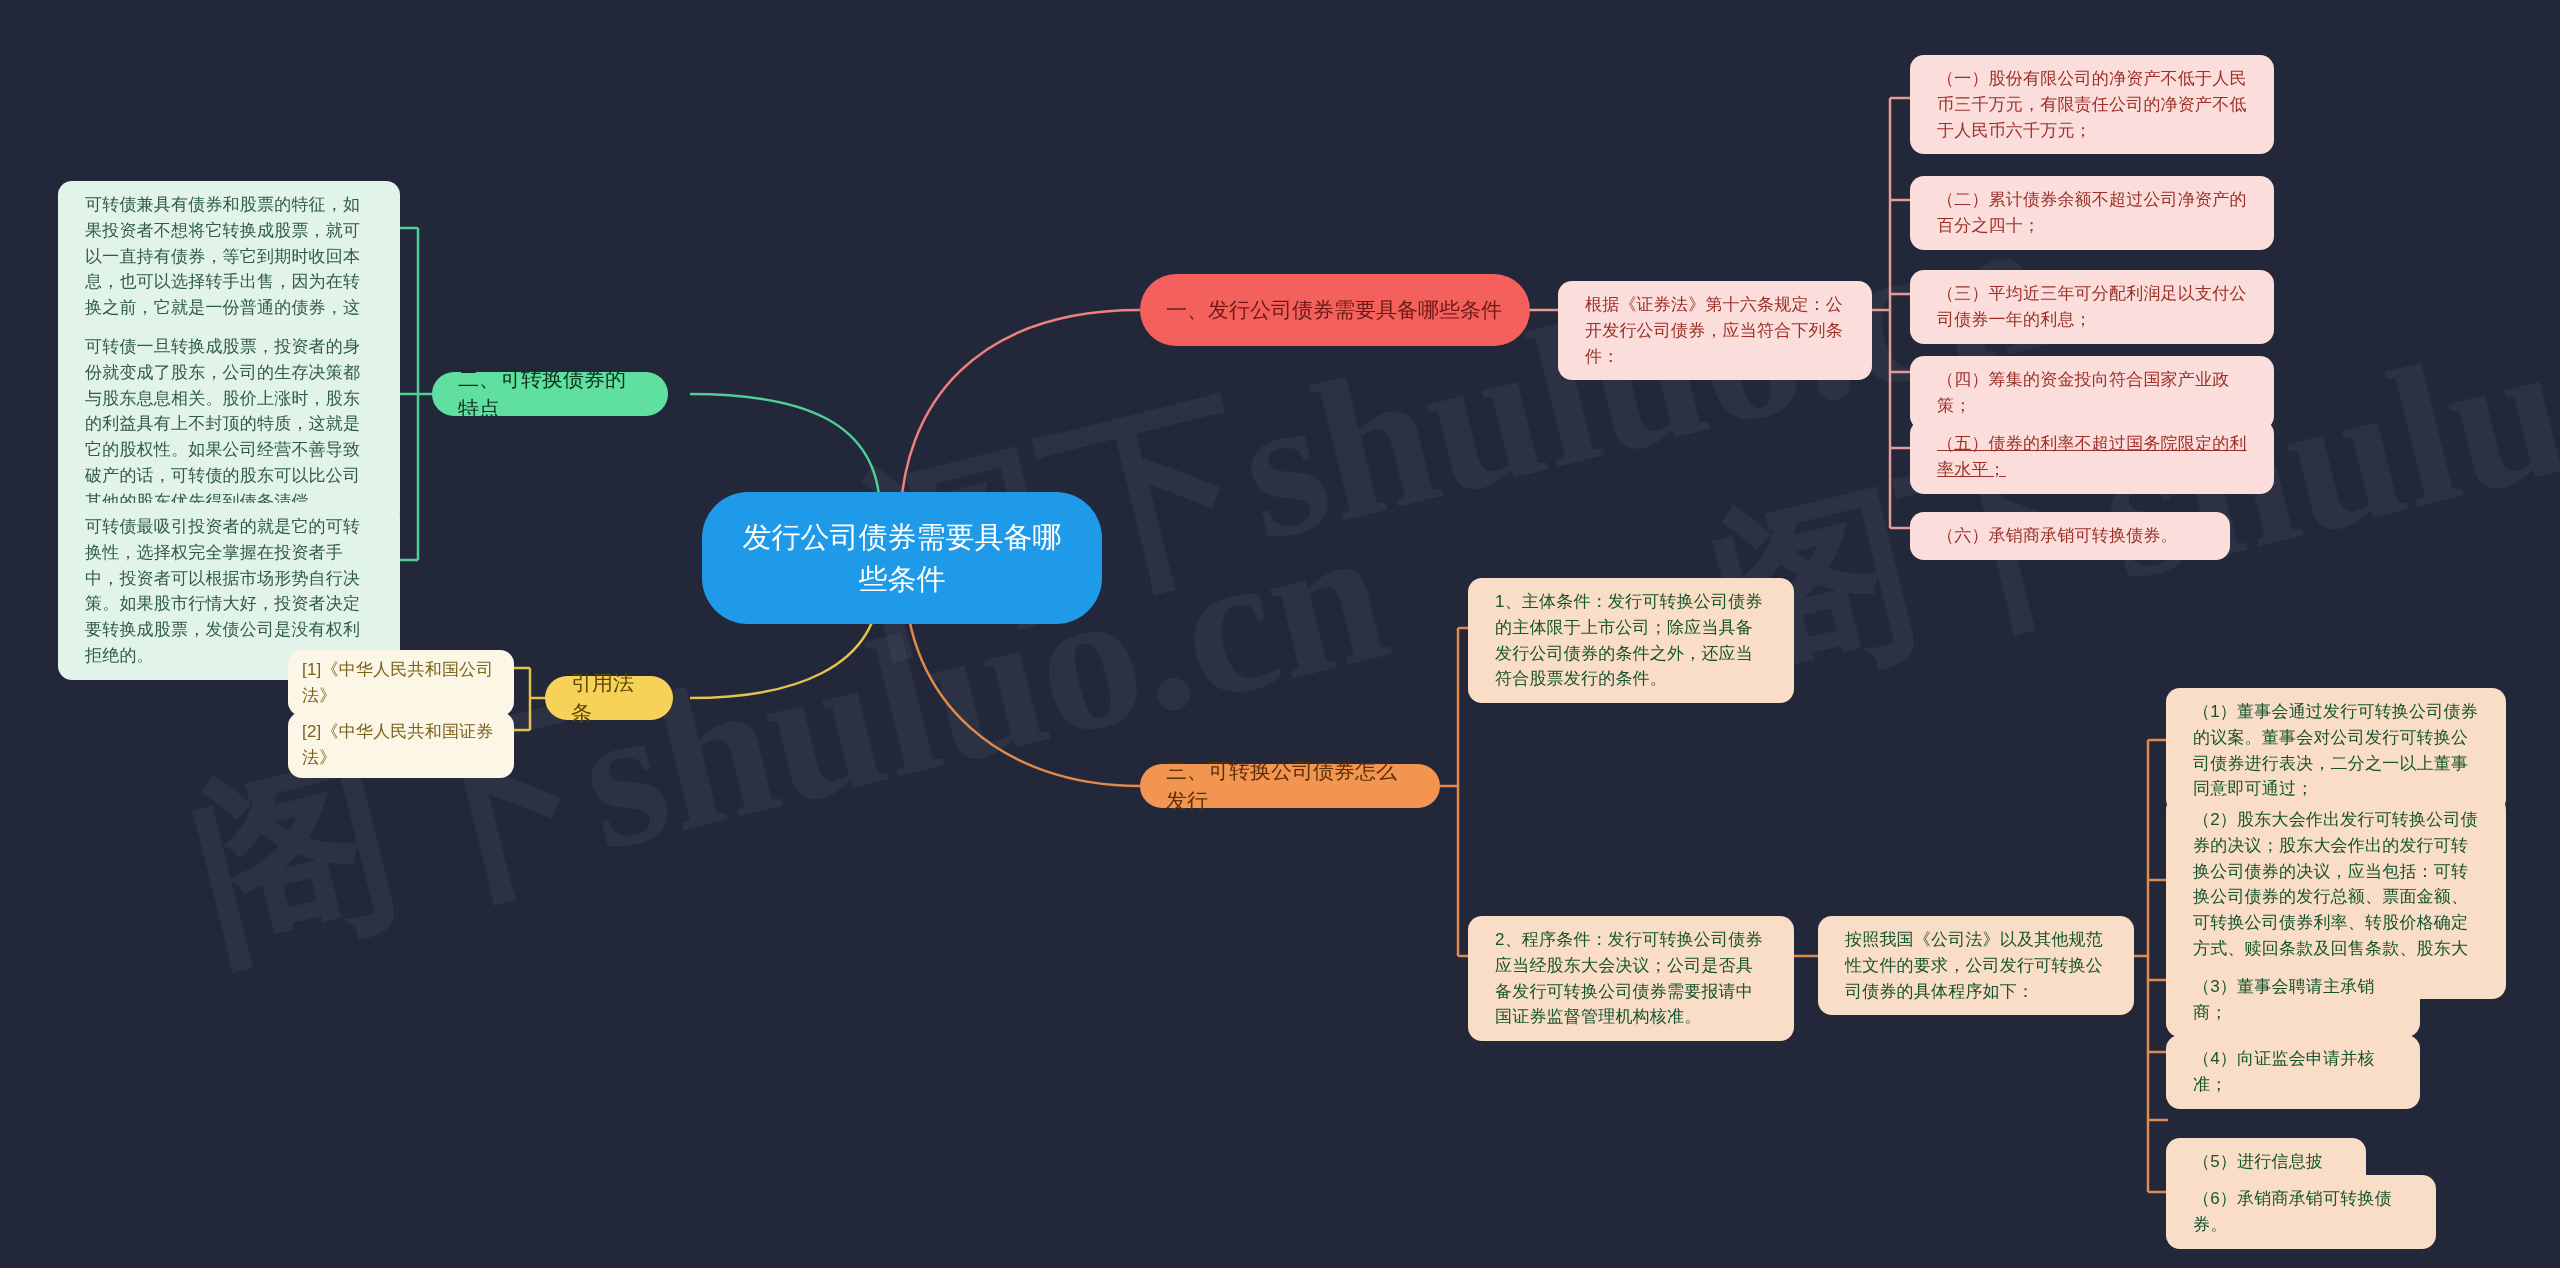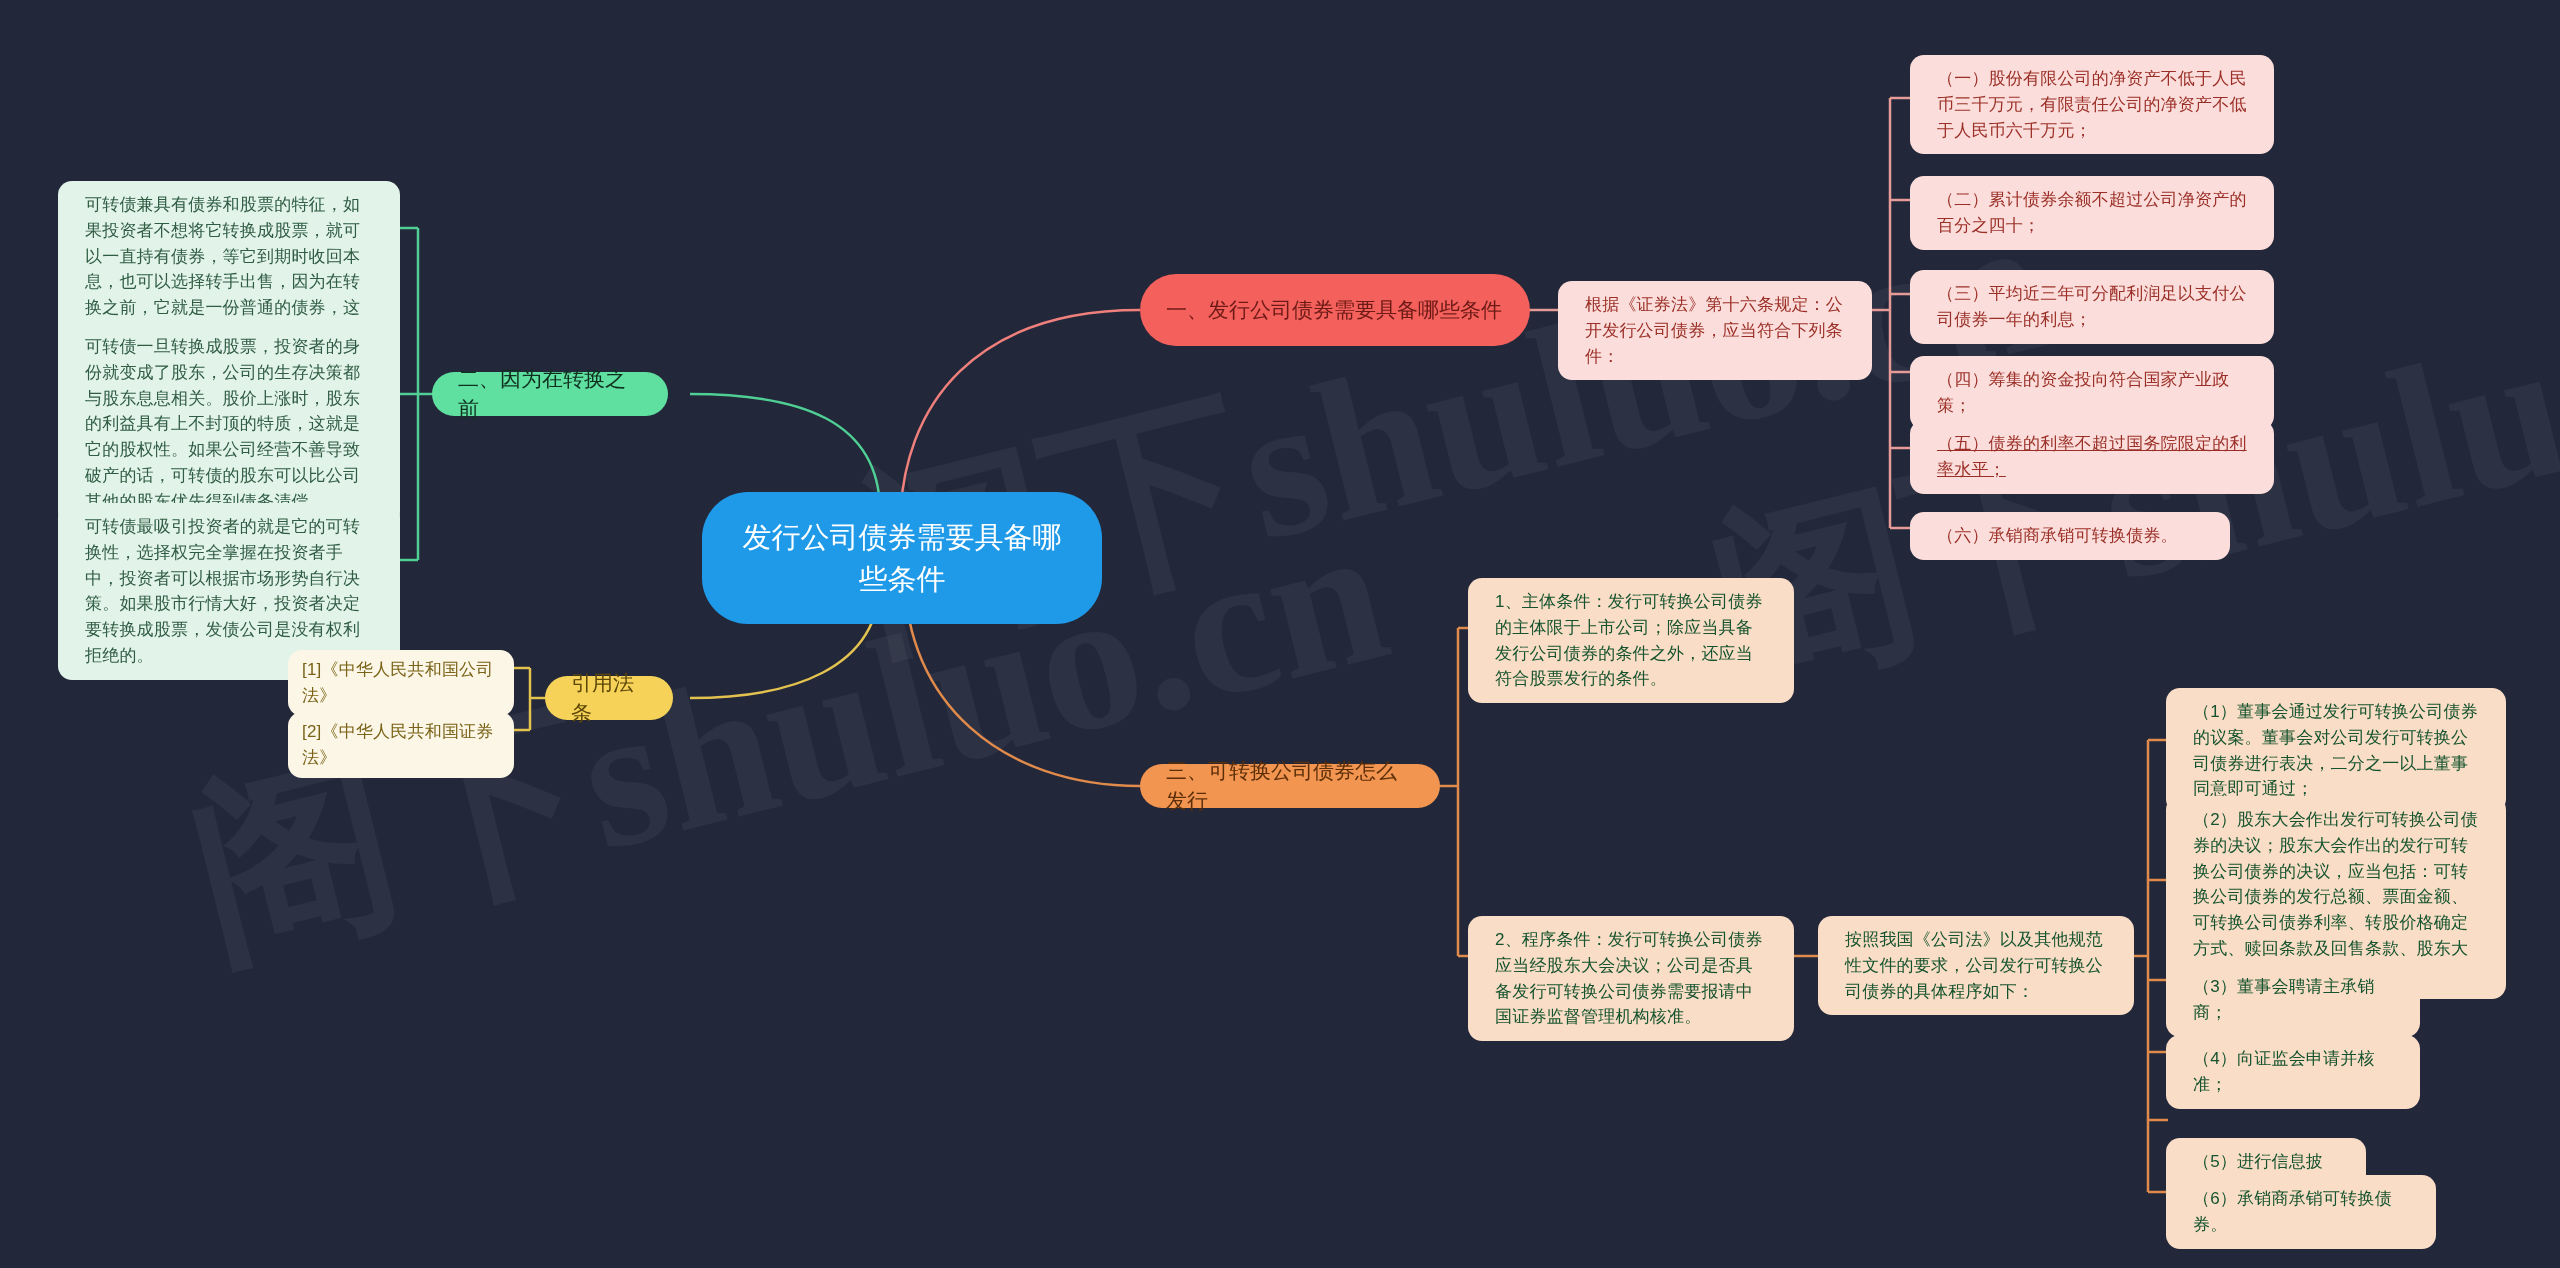--- a/index.html
+++ b/index.html
@@ -143,21 +143,21 @@
 
   <div class="box box-red" style="left:1558px; top:281px; width:314px;">根据《证券法》第十六条规定：公开发行公司债券，应当符合下列条件：</div>
 
   <div class="box box-red" style="left:1910px; top:55px; width:364px;">（一）股份有限公司的净资产不低于人民币三千万元，有限责任公司的净资产不低于人民币六千万元；</div>
   <div class="box box-red" style="left:1910px; top:176px; width:364px;">（二）累计债券余额不超过公司净资产的百分之四十；</div>
   <div class="box box-red" style="left:1910px; top:270px; width:364px;">（三）平均近三年可分配利润足以支付公司债券一年的利息；</div>
   <div class="box box-red" style="left:1910px; top:356px; width:364px;">（四）筹集的资金投向符合国家产业政策；</div>
   <div class="box box-red" style="left:1910px; top:420px; width:364px;text-decoration:underline;">（五）债券的利率不超过国务院限定的利率水平；</div>
   <div class="box box-red" style="left:1910px; top:512px; width:320px;">（六）承销商承销可转换债券。</div>
 
-  <div class="node cap cap-green" style="left:432px; top:372px; width:236px; height:44px; justify-content:center;">二、因为在转换之前</div>
+  <div class="node cap cap-green" style="left:432px; top:372px; width:236px; height:44px; justify-content:center;">二、可转换债券的特点</div>
 
   <div class="box box-green" style="left:58px; top:181px; width:342px;">可转债兼具有债券和股票的特征，如果投资者不想将它转换成股票，就可以一直持有债券，等它到期时收回本息，也可以选择转手出售，因为在转换之前，它就是一份普通的债券，这就是它的债权性。</div>
   <div class="box box-green" style="left:58px; top:323px; width:342px;">可转债一旦转换成股票，投资者的身份就变成了股东，公司的生存决策都与股东息息相关。股价上涨时，股东的利益具有上不封顶的特质，这就是它的股权性。如果公司经营不善导致破产的话，可转债的股东可以比公司其他的股东优先得到债务清偿。</div>
   <div class="box box-green" style="left:58px; top:503px; width:342px;">可转债最吸引投资者的就是它的可转换性，选择权完全掌握在投资者手中，投资者可以根据市场形势自行决策。如果股市行情大好，投资者决定要转换成股票，发债公司是没有权利拒绝的。</div>
 
   <div class="node cap cap-amber" style="left:545px; top:676px; width:128px; height:44px; justify-content:center;">引用法条</div>
 
   <div class="box box-amber" style="left:288px; top:650px; width:226px; padding:7px 14px;">[1]《中华人民共和国公司法》</div>
   <div class="box box-amber" style="left:288px; top:712px; width:226px; padding:7px 14px;">[2]《中华人民共和国证券法》</div>
 

